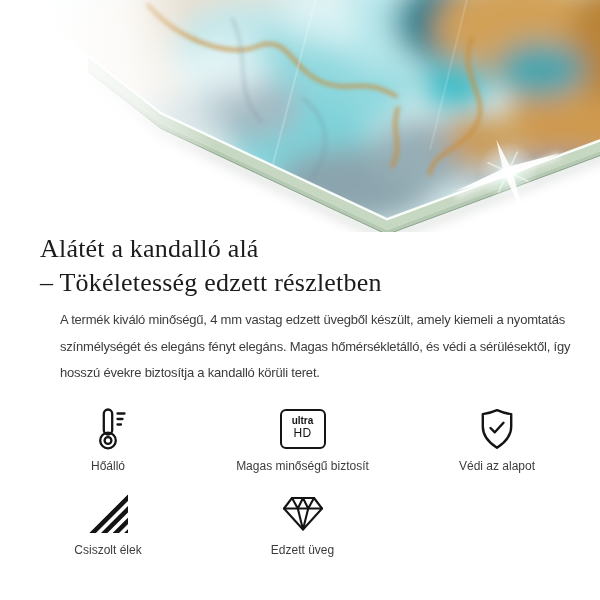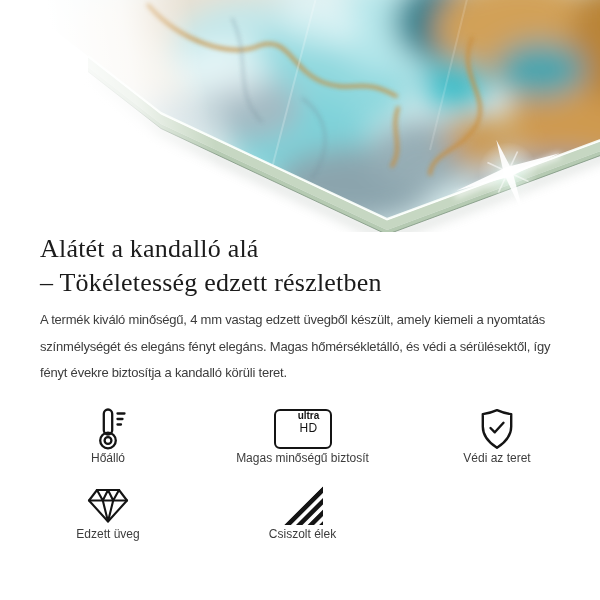--- a/index.html
+++ b/index.html
@@ -10,34 +10,34 @@
   .hero{width:600px;height:232px;display:block}
   .text-block{padding:0 20px 0 40px}
   .title{
     font-family:"Liberation Serif",serif;font-weight:400;
     color:var(--heading-text,#1b1b1b);font-size:26px;line-height:34px;
     margin:0;letter-spacing:.2px;
   }
   .title div{white-space:nowrap}
   .desc{
     margin-top:7px;font-size:13px;line-height:26.5px;
-    color:var(--body-text,#3c3c3c);letter-spacing:-.2px;
+    color:var(--body-text,#3c3c3c);letter-spacing:-.2px;margin-left:20px;
   }
   .desc div{white-space:nowrap}
   .features{
     display:grid;grid-template-columns:194px 195px 194px;
     margin:20px 0 0 11px;row-gap:17px;
   }
   .cell{display:flex;flex-direction:column;align-items:center}
   .icon-wrap{height:44px;display:flex;align-items:center;justify-content:center}
-  .cap{font-size:12px;line-height:15px;color:var(--body-text,#3c3c3c)}
+  .cap{margin-top:8px;font-size:12px;line-height:15px;color:var(--body-text,#3c3c3c)}
   .uhd-box{
     width:42px;height:36px;border:2.5px solid var(--icon-stroke,#141414);
     border-radius:6px;display:flex;flex-direction:column;align-items:center;
-    color:var(--icon-stroke,#141414);background:#fff;padding-left:12px;
+    justify-content:center;color:var(--icon-stroke,#141414);background:#fff;
   }
   .uhd-top{font-size:10px;font-weight:700;line-height:10px}
   .uhd-bottom{font-size:12px;font-weight:400;line-height:15px;letter-spacing:.3px}
   .stroke-icon{stroke:var(--icon-stroke,#141414);fill:none;stroke-linecap:round}
 </style>
 </head>
 <body>
 
 <svg class="hero" viewBox="0 0 600 232" aria-hidden="true">
   <defs>
@@ -133,21 +133,21 @@
 </svg>
 
 <div class="text-block">
   <h1 class="title">
     <div>Alátét a kandalló alá</div>
     <div>– Tökéletesség edzett részletben</div>
   </h1>
   <div class="desc">
     <div>A termék kiváló minőségű, 4 mm vastag edzett üvegből készült, amely kiemeli a nyomtatás</div>
     <div>színmélységét és elegáns fényt elegáns. Magas hőmérsékletálló, és védi a sérülésektől, így</div>
-    <div>fényt évekre biztosítja a kandalló körüli teret.</div>
+    <div>hosszú évekre biztosítja a kandalló körüli teret.</div>
   </div>
 </div>
 
 <div class="features">
 
   <div class="cell">
     <div class="icon-wrap">
       <svg width="44" height="46" viewBox="0 0 44 46">
         <g class="stroke-icon" stroke-width="2.3">
           <rect x="17.8" y="3.5" width="8.4" height="25" rx="4.2"></rect>
@@ -174,45 +174,45 @@
 
   <div class="cell">
     <div class="icon-wrap">
       <svg width="48" height="48" viewBox="0 0 48 48">
         <g class="stroke-icon" stroke-width="2.4" stroke-linejoin="round">
           <path d="M24,5.2 C28.6,7.3 33.6,8.6 38.2,9.1 L38.2,21.5 C38.2,30.8 32.6,37.3 24,42.8 C15.4,37.3 9.8,30.8 9.8,21.5 L9.8,9.1 C14.4,8.6 19.4,7.3 24,5.2 Z"></path>
           <polyline points="17.5,23 21.8,27.3 30.5,17.8"></polyline>
         </g>
       </svg>
     </div>
-    <div class="cap">Védi az teret</div>
+    <div class="cap">Védi az alapot</div>
+  </div>
+
+  <div class="cell">
+    <div class="icon-wrap">
+      <svg width="46" height="44" viewBox="0 0 46 44">
+        <defs>
+          <pattern id="pEdge" width="8.2" height="8.2" patternUnits="userSpaceOnUse" patternTransform="rotate(45)">
+            <rect width="4.6" height="8.2" style="fill:var(--icon-stroke,#141414)"></rect>
+          </pattern>
+        </defs>
+        <path d="M3,42 L43,3 L43,42 Z" fill="url(#pEdge)"></path>
+      </svg>
+    </div>
+    <div class="cap">Csiszolt élek</div>
   </div>
 
   <div class="cell">
     <div class="icon-wrap">
       <svg width="48" height="40" viewBox="0 0 48 40">
         <g class="stroke-icon" stroke-width="2.1" stroke-linejoin="round">
           <path d="M13,5 L35,5 L43,15.5 L24,36.5 L5,15.5 Z"></path>
           <path d="M5,15.5 H43"></path>
           <path d="M13,5 L18.8,15.5 L24,5 L29.2,15.5 L35,5"></path>
           <path d="M18.8,15.5 L24,36.5 M29.2,15.5 L24,36.5"></path>
         </g>
       </svg>
     </div>
     <div class="cap">Edzett üveg</div>
   </div>
 
-  <div class="cell">
-    <div class="icon-wrap">
-      <svg width="46" height="44" viewBox="0 0 46 44">
-        <defs>
-          <pattern id="pEdge" width="8.2" height="8.2" patternUnits="userSpaceOnUse" patternTransform="rotate(45)">
-            <rect width="4.6" height="8.2" style="fill:var(--icon-stroke,#141414)"></rect>
-          </pattern>
-        </defs>
-        <path d="M3,42 L43,3 L43,42 Z" fill="url(#pEdge)"></path>
-      </svg>
-    </div>
-    <div class="cap">Csiszolt élek</div>
-  </div>
-
 
 </div>
 
 </body></html>

